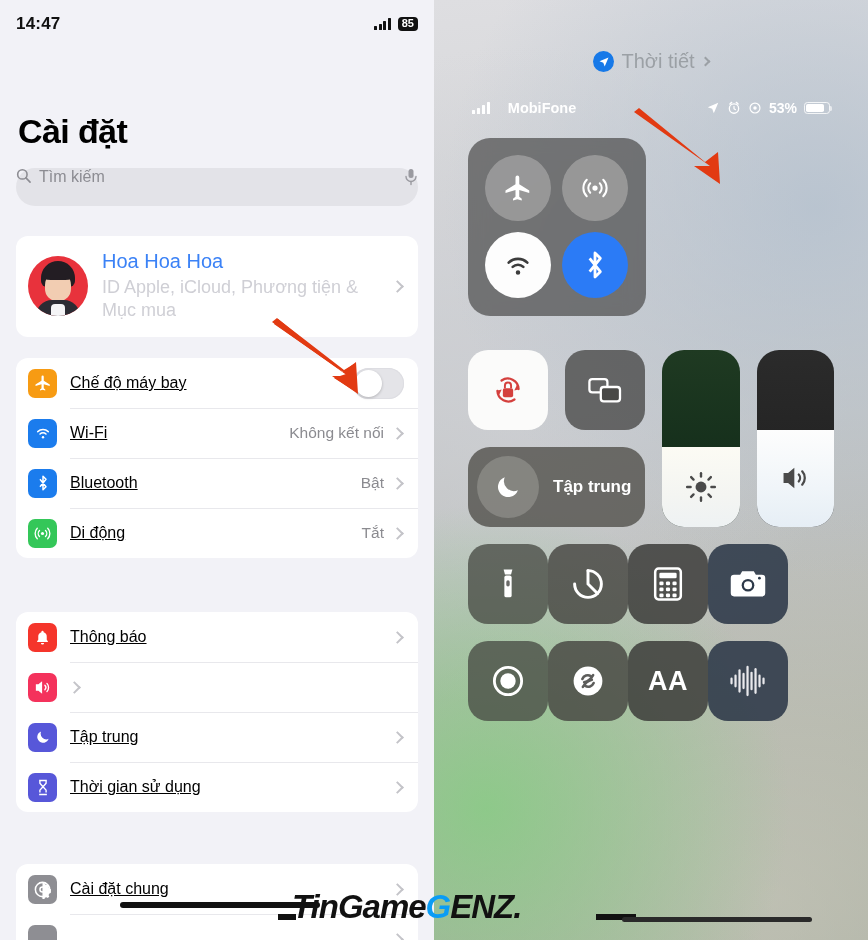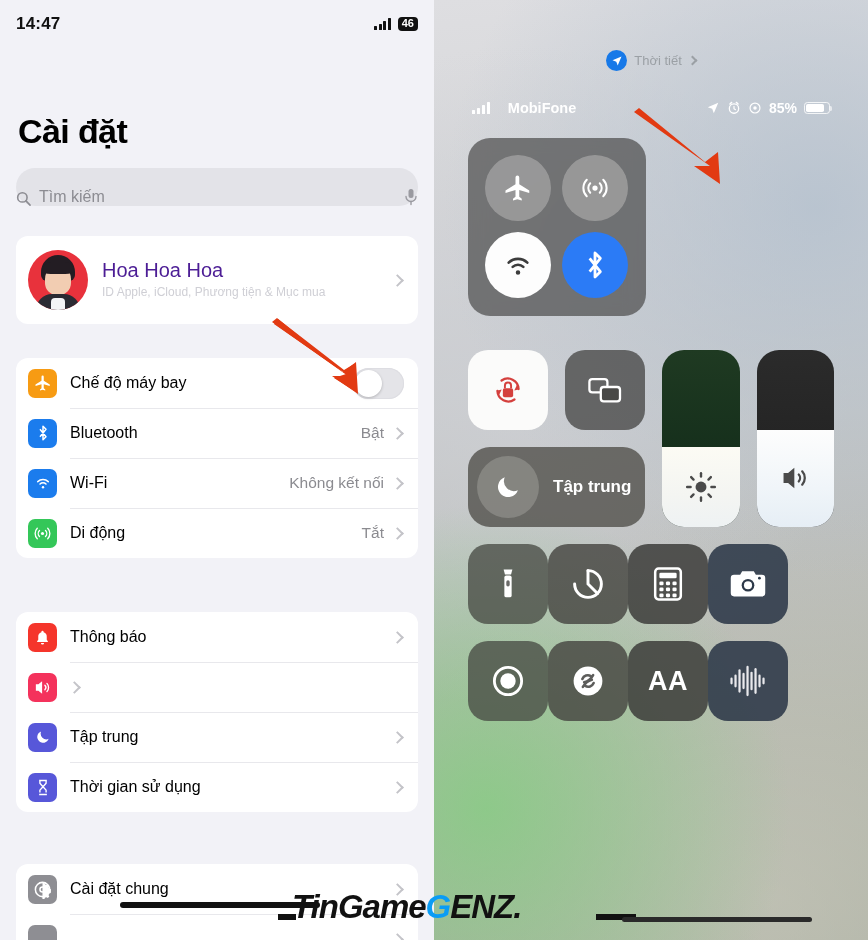--- a/index.html
+++ b/index.html
@@ -34,21 +34,21 @@
     border-radius: 4px; padding: 1px 4px 1.5px; line-height: 1;
     display: flex; align-items: center;
   }
   .page-title {
     position: absolute; top: 112px; left: 18px;
     font-size: 34px; font-weight: bold; color: #000; letter-spacing: -0.6px;
   }
   .search-bar {
     position: absolute; top: 168px; left: 16px; right: 16px; height: 38px;
     background: #e3e3e8; border-radius: 19px;
-    display: flex; align-items: flex-end; padding: 0 0; gap: 8px;
+    display: flex; align-items: flex-start; padding: 0 0; gap: 8px;
   }
   .search-bar .mag { width: 15px; height: 15px; flex: none; }
   .search-bar .txt { flex: 1; font-size: 16px; color: #8c8c92; }
   .search-bar .mic { width: 14px; height: 18px; flex: none; }
 
   .grp {
     position: absolute; left: 16px; right: 16px;
     background: #fff; border-radius: 12px; overflow: hidden;
   }
   .grp-account { top: 236px; }
@@ -65,36 +65,36 @@
     background:#231d23; border-radius:17px 17px 6px 6px; }
   .avatar .face { position:absolute; left:17px; top:16px; width:26px; height:29px;
     background:#f2cdb2; border-radius:13px 13px 12px 12px; }
   .avatar .fringe { position:absolute; left:14px; top:12px; width:32px; height:12px;
     background:#231d23; border-radius:16px 16px 50% 50%; }
   .avatar .body { position:absolute; left:8px; bottom:-2px; width:44px; height:18px;
     background:#2b2b33; border-radius:16px 16px 0 0; }
   .avatar .shirt { position:absolute; left:23px; bottom:-2px; width:14px; height:14px;
     background:#f4f4f6; border-radius:4px 4px 0 0; }
   .acct-txt { flex: 1; min-width: 0; }
-  .acct-name { font-size: 20px; color: #4c1d95; font-weight: 400; line-height: 1.15; }
-  .acct-sub { font-size: 12px; color: #cfcfd5; line-height: 1.3; margin-top: 3px; }
+  .acct-name { font-size: 20px; color: #3b82f6; font-weight: 400; line-height: 1.15; }
+  .acct-sub { font-size: 18px; color: #cfcfd5; line-height: 1.3; margin-top: 3px; }
   .chev {
     width: 9px; height: 9px; border-right: 2px solid #c4c4c9; border-top: 2px solid #c4c4c9;
     transform: rotate(45deg); flex: none; margin-right: 2px;
   }
 
   .row { display: flex; align-items: center; padding: 0 14px 0 12px; height: 50px; position: relative; }
   .row + .row::before {
     content: ""; position: absolute; left: 54px; right: 0; top: 0; height: 1px; background: #e8e8ec;
   }
   .ic {
     width: 29px; height: 29px; border-radius: 7px; flex: none; margin-right: 13px;
     display: flex; align-items: center; justify-content: center; color: #fff;
   }
-  .row-label { flex: 1; font-size: 16px; color: #000; }
+  .row-label { flex: 1; font-size: 16px; color: #000; text-decoration: underline; }
   .row-val { font-size: 15.5px; color: #8b8b90; margin-right: 9px; }
   .toggle {
     width: 51px; height: 31px; border-radius: 16px; background: #e4e4e8; flex: none;
     position: relative; box-shadow: inset 0 0 0 1px #dddde2;
   }
   .toggle .knob {
     position: absolute; left: 2px; top: 2px; width: 27px; height: 27px;
     border-radius: 50%; background: #fff; box-shadow: 0 1px 3px rgba(0,0,0,.22);
   }
 
@@ -111,21 +111,21 @@
       linear-gradient(175deg, #dedee1 0%, #d3d4d6 28%, #bdbfbd 58%, #b2b5ac 78%, #a9ada2 100%);
   }
   .cc-weather {
     position: absolute; top: 50px; left: 0; right: 0;
     display: flex; align-items: center; justify-content: center; gap: 7px;
   }
   .cc-weather .loc {
     width: 21px; height: 21px; border-radius: 50%; background: #1779e8;
     display: flex; align-items: center; justify-content: center;
   }
-  .cc-weather .wtxt { font-size: 13px; color: #9ba0a5; }
+  .cc-weather .wtxt { font-size: 20px; color: #9ba0a5; }
   .cc-weather .wchev {
     width: 7px; height: 7px; border-right: 2px solid #9ba0a5; border-top: 2px solid #9ba0a5;
     transform: rotate(45deg);
   }
   .cc-status {
     position: absolute; top: 98px; left: 0; right: 0; height: 20px;
     display: flex; align-items: center; justify-content: space-between; padding: 0 38px;
     color: #fff;
   }
   .cc-left { display: flex; align-items: center; gap: 18px; }
@@ -245,21 +245,21 @@
 
     <div class="status-bar">
       <div class="sb-time">14:47</div>
       <div class="sb-right">
         <div class="sig">
             <i></i>
             <i></i>
             <i></i>
             <i></i>
           </div>
-        <div class="batt-pill">46</div>
+        <div class="batt-pill">85</div>
       </div>
     </div>
 
     <div class="page-title">Cài đặt</div>
 
     <div class="search-bar">
       <svg class="mag" viewBox="0 0 16 16">
         <circle cx="6.8" cy="6.8" r="5" fill="none" stroke="#8c8c92" stroke-width="1.7"></circle>
         <line x1="10.6" y1="10.6" x2="15" y2="15" stroke="#8c8c92" stroke-width="1.7" stroke-linecap="round"></line>
       </svg>
@@ -297,39 +297,39 @@
             </svg>
         </div>
         <span class="row-label">Chế độ máy bay</span>
         <div class="toggle">
             <div class="knob"></div>
           </div>
       </div>
 
       <div class="row">
         <div class="ic" style="background:#1b7ced">
-          <svg width="16" height="18" viewBox="0 0 16 24">
-              <path fill="none" stroke="#fff" stroke-width="2" stroke-linejoin="round" d="M4 7l8 10-4 4V3l4 4-8 10"></path>
-            </svg>
-        </div>
-        <span class="row-label">Bluetooth</span>
-        <span class="row-val">Bật</span>
-        <div class="chev"></div>
-      </div>
-
-      <div class="row">
-        <div class="ic" style="background:#1b7ced">
           <svg width="18" height="18" viewBox="0 0 24 24">
             <path d="M12 19.2a1.6 1.6 0 1 0 0-3.2 1.6 1.6 0 0 0 0 3.2z" fill="#fff"></path>
             <path d="M8 13.4a5.8 5.8 0 0 1 8 0" fill="none" stroke="#fff" stroke-width="2" stroke-linecap="round"></path>
             <path d="M5 10.2a10.2 10.2 0 0 1 14 0" fill="none" stroke="#fff" stroke-width="2" stroke-linecap="round"></path>
           </svg>
         </div>
         <span class="row-label">Wi-Fi</span>
         <span class="row-val">Không kết nối</span>
+        <div class="chev"></div>
+      </div>
+
+      <div class="row">
+        <div class="ic" style="background:#1b7ced">
+          <svg width="16" height="18" viewBox="0 0 16 24">
+              <path fill="none" stroke="#fff" stroke-width="2" stroke-linejoin="round" d="M4 7l8 10-4 4V3l4 4-8 10"></path>
+            </svg>
+        </div>
+        <span class="row-label">Bluetooth</span>
+        <span class="row-val">Bật</span>
         <div class="chev"></div>
       </div>
 
       <div class="row">
         <div class="ic" style="background:#34c759">
           <svg width="19" height="19" viewBox="0 0 24 24">
             <circle cx="12" cy="12" r="2" fill="#fff"></circle>
             <path d="M8.2 8.2a5.4 5.4 0 0 0 0 7.6M15.8 8.2a5.4 5.4 0 0 1 0 7.6" fill="none" stroke="#fff" stroke-width="1.7" stroke-linecap="round"></path>
             <path d="M5.4 5.4a9.4 9.4 0 0 0 0 13.2M18.6 5.4a9.4 9.4 0 0 1 0 13.2" fill="none" stroke="#fff" stroke-width="1.7" stroke-linecap="round"></path>
           </svg>
@@ -436,21 +436,21 @@
           </svg>
         <svg width="14" height="14" viewBox="0 0 24 24">
           <circle cx="12" cy="13" r="8" fill="none" stroke="#fff" stroke-width="2.2"></circle>
           <path d="M12 9v4.3l2.6 1.6" fill="none" stroke="#fff" stroke-width="2" stroke-linecap="round"></path>
           <path d="M5 5 8 2.4M19 5 16 2.4" stroke="#fff" stroke-width="2.4" stroke-linecap="round"></path>
         </svg>
         <svg width="14" height="14" viewBox="0 0 24 24">
           <circle cx="12" cy="12" r="8.5" fill="none" stroke="#fff" stroke-width="2"></circle>
           <circle cx="12" cy="12" r="3" fill="#fff"></circle>
         </svg>
-        <span>85%</span>
+        <span>53%</span>
         <span class="batt-shell">
             <span class="batt-fill"></span>
           </span>
       </div>
     </div>
 
     <div class="cc-grid">
 
       <div class="row1">
 

